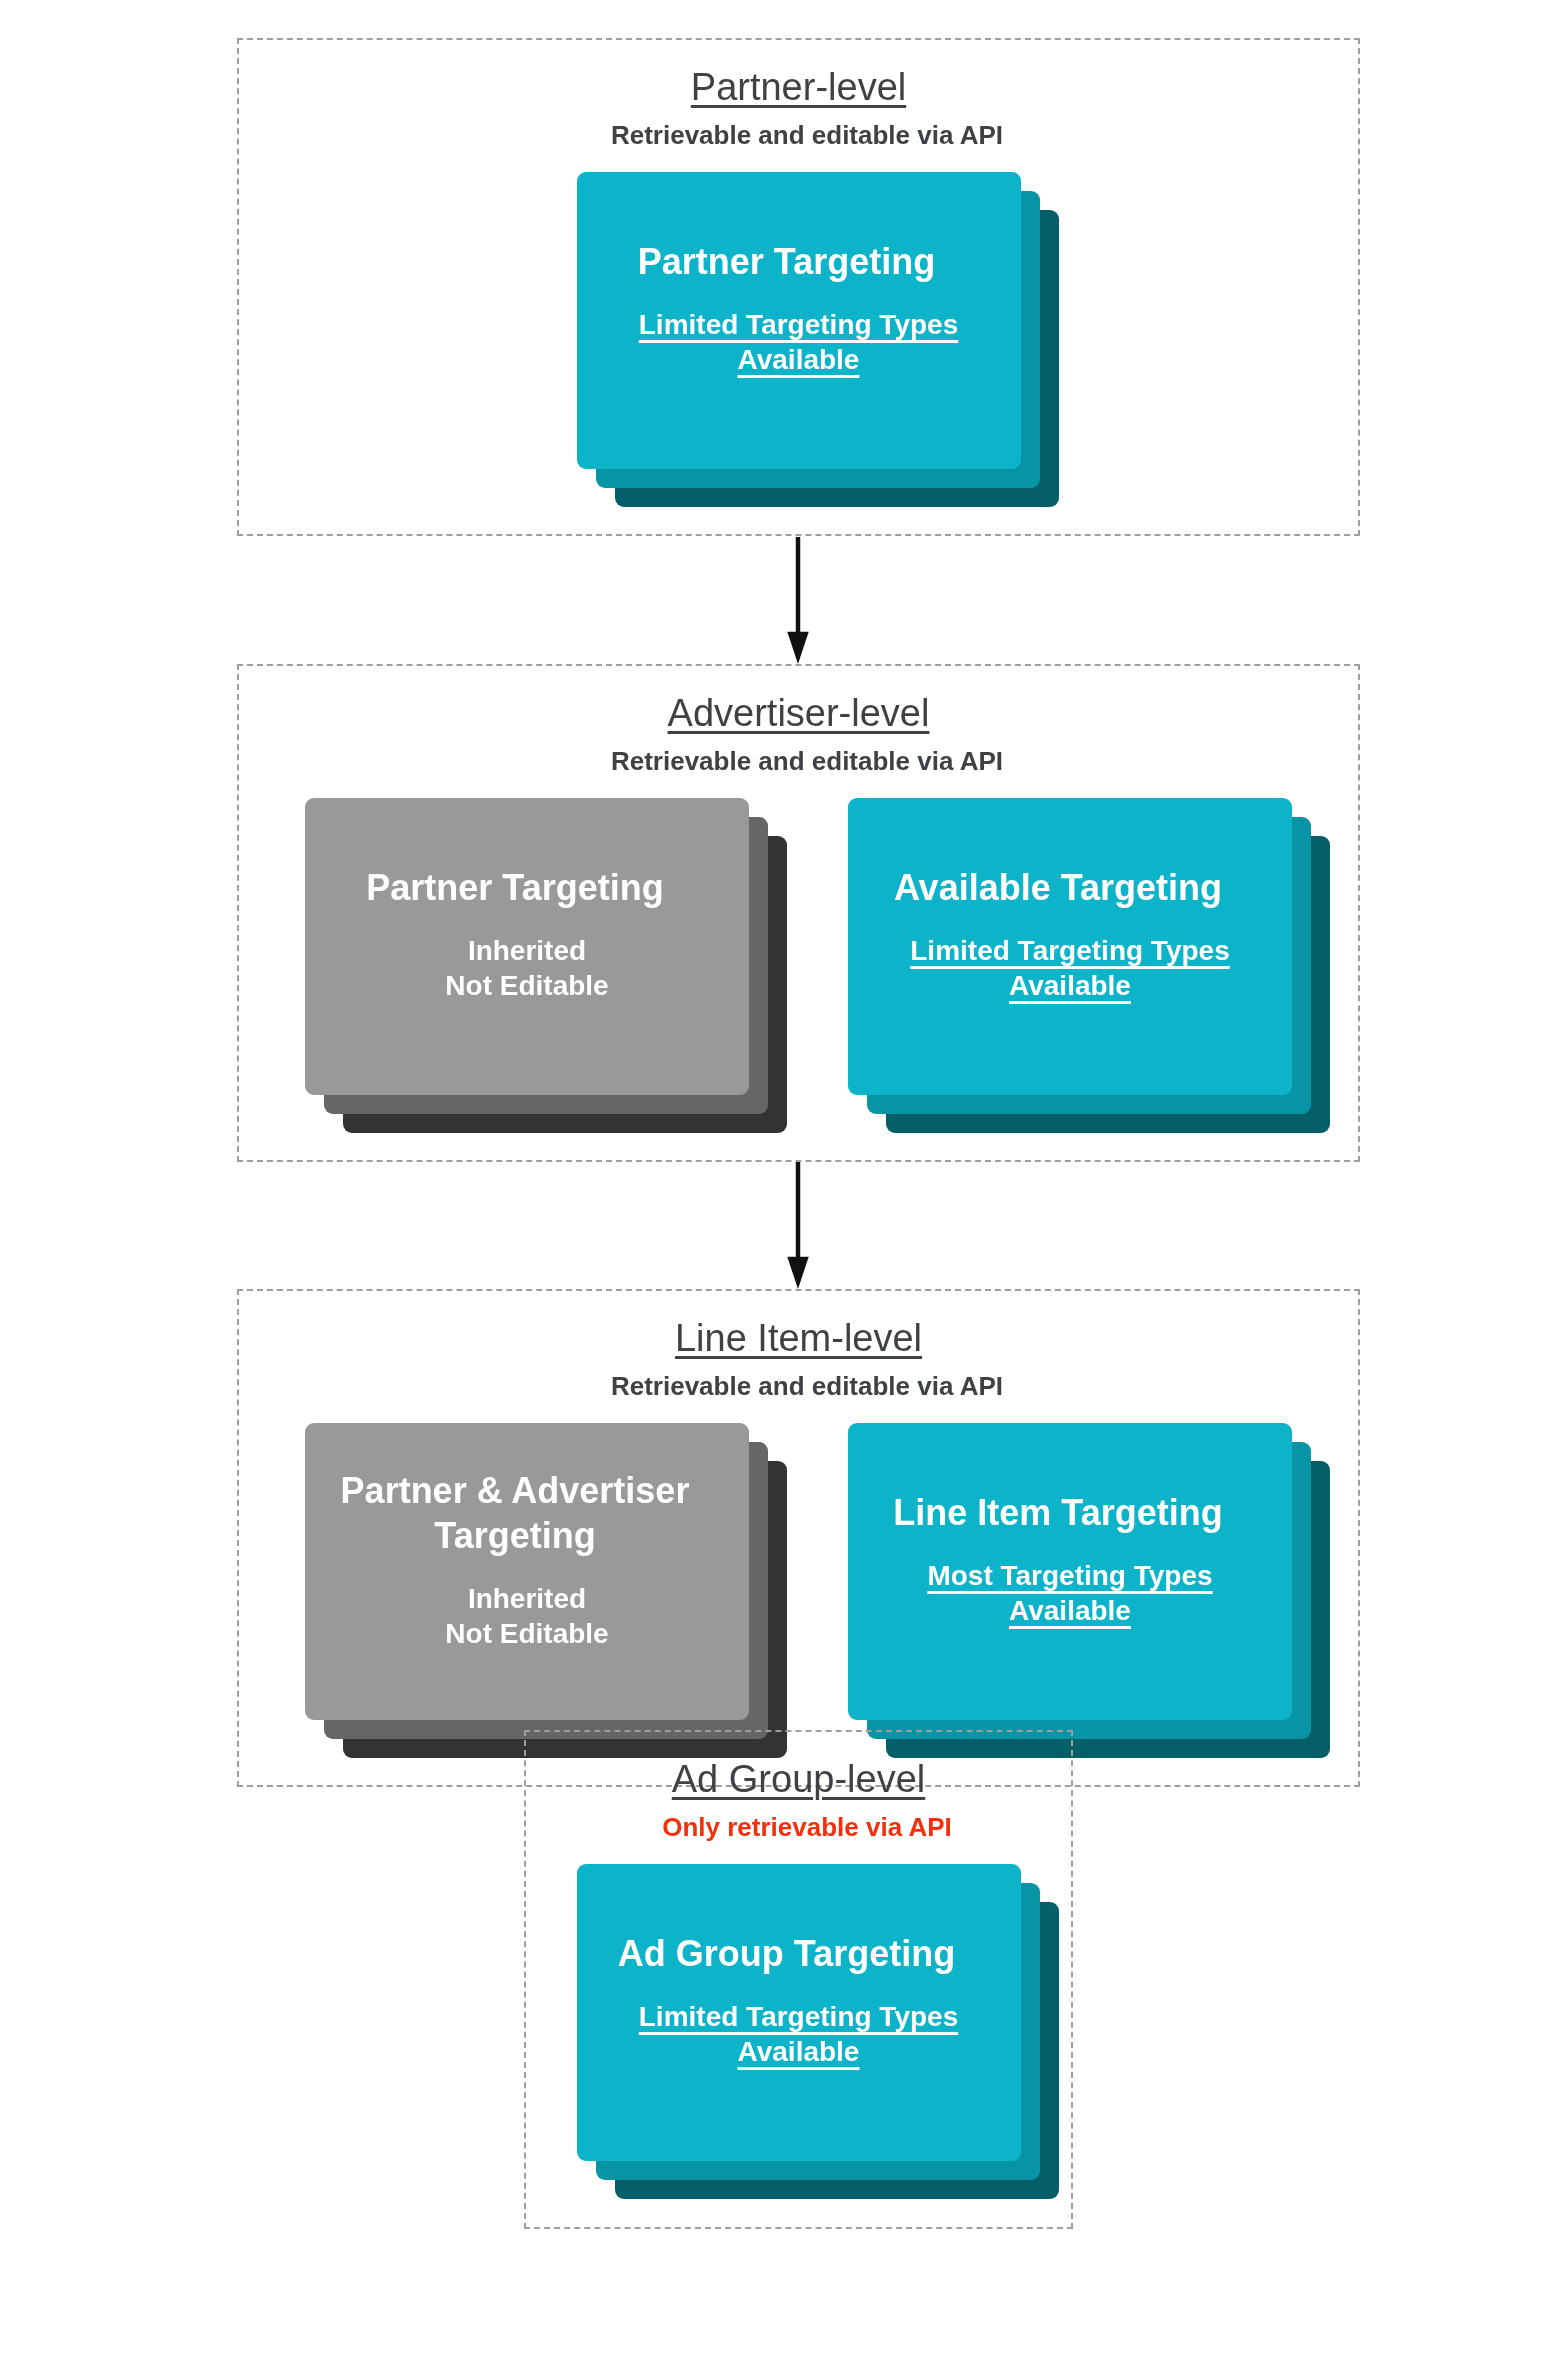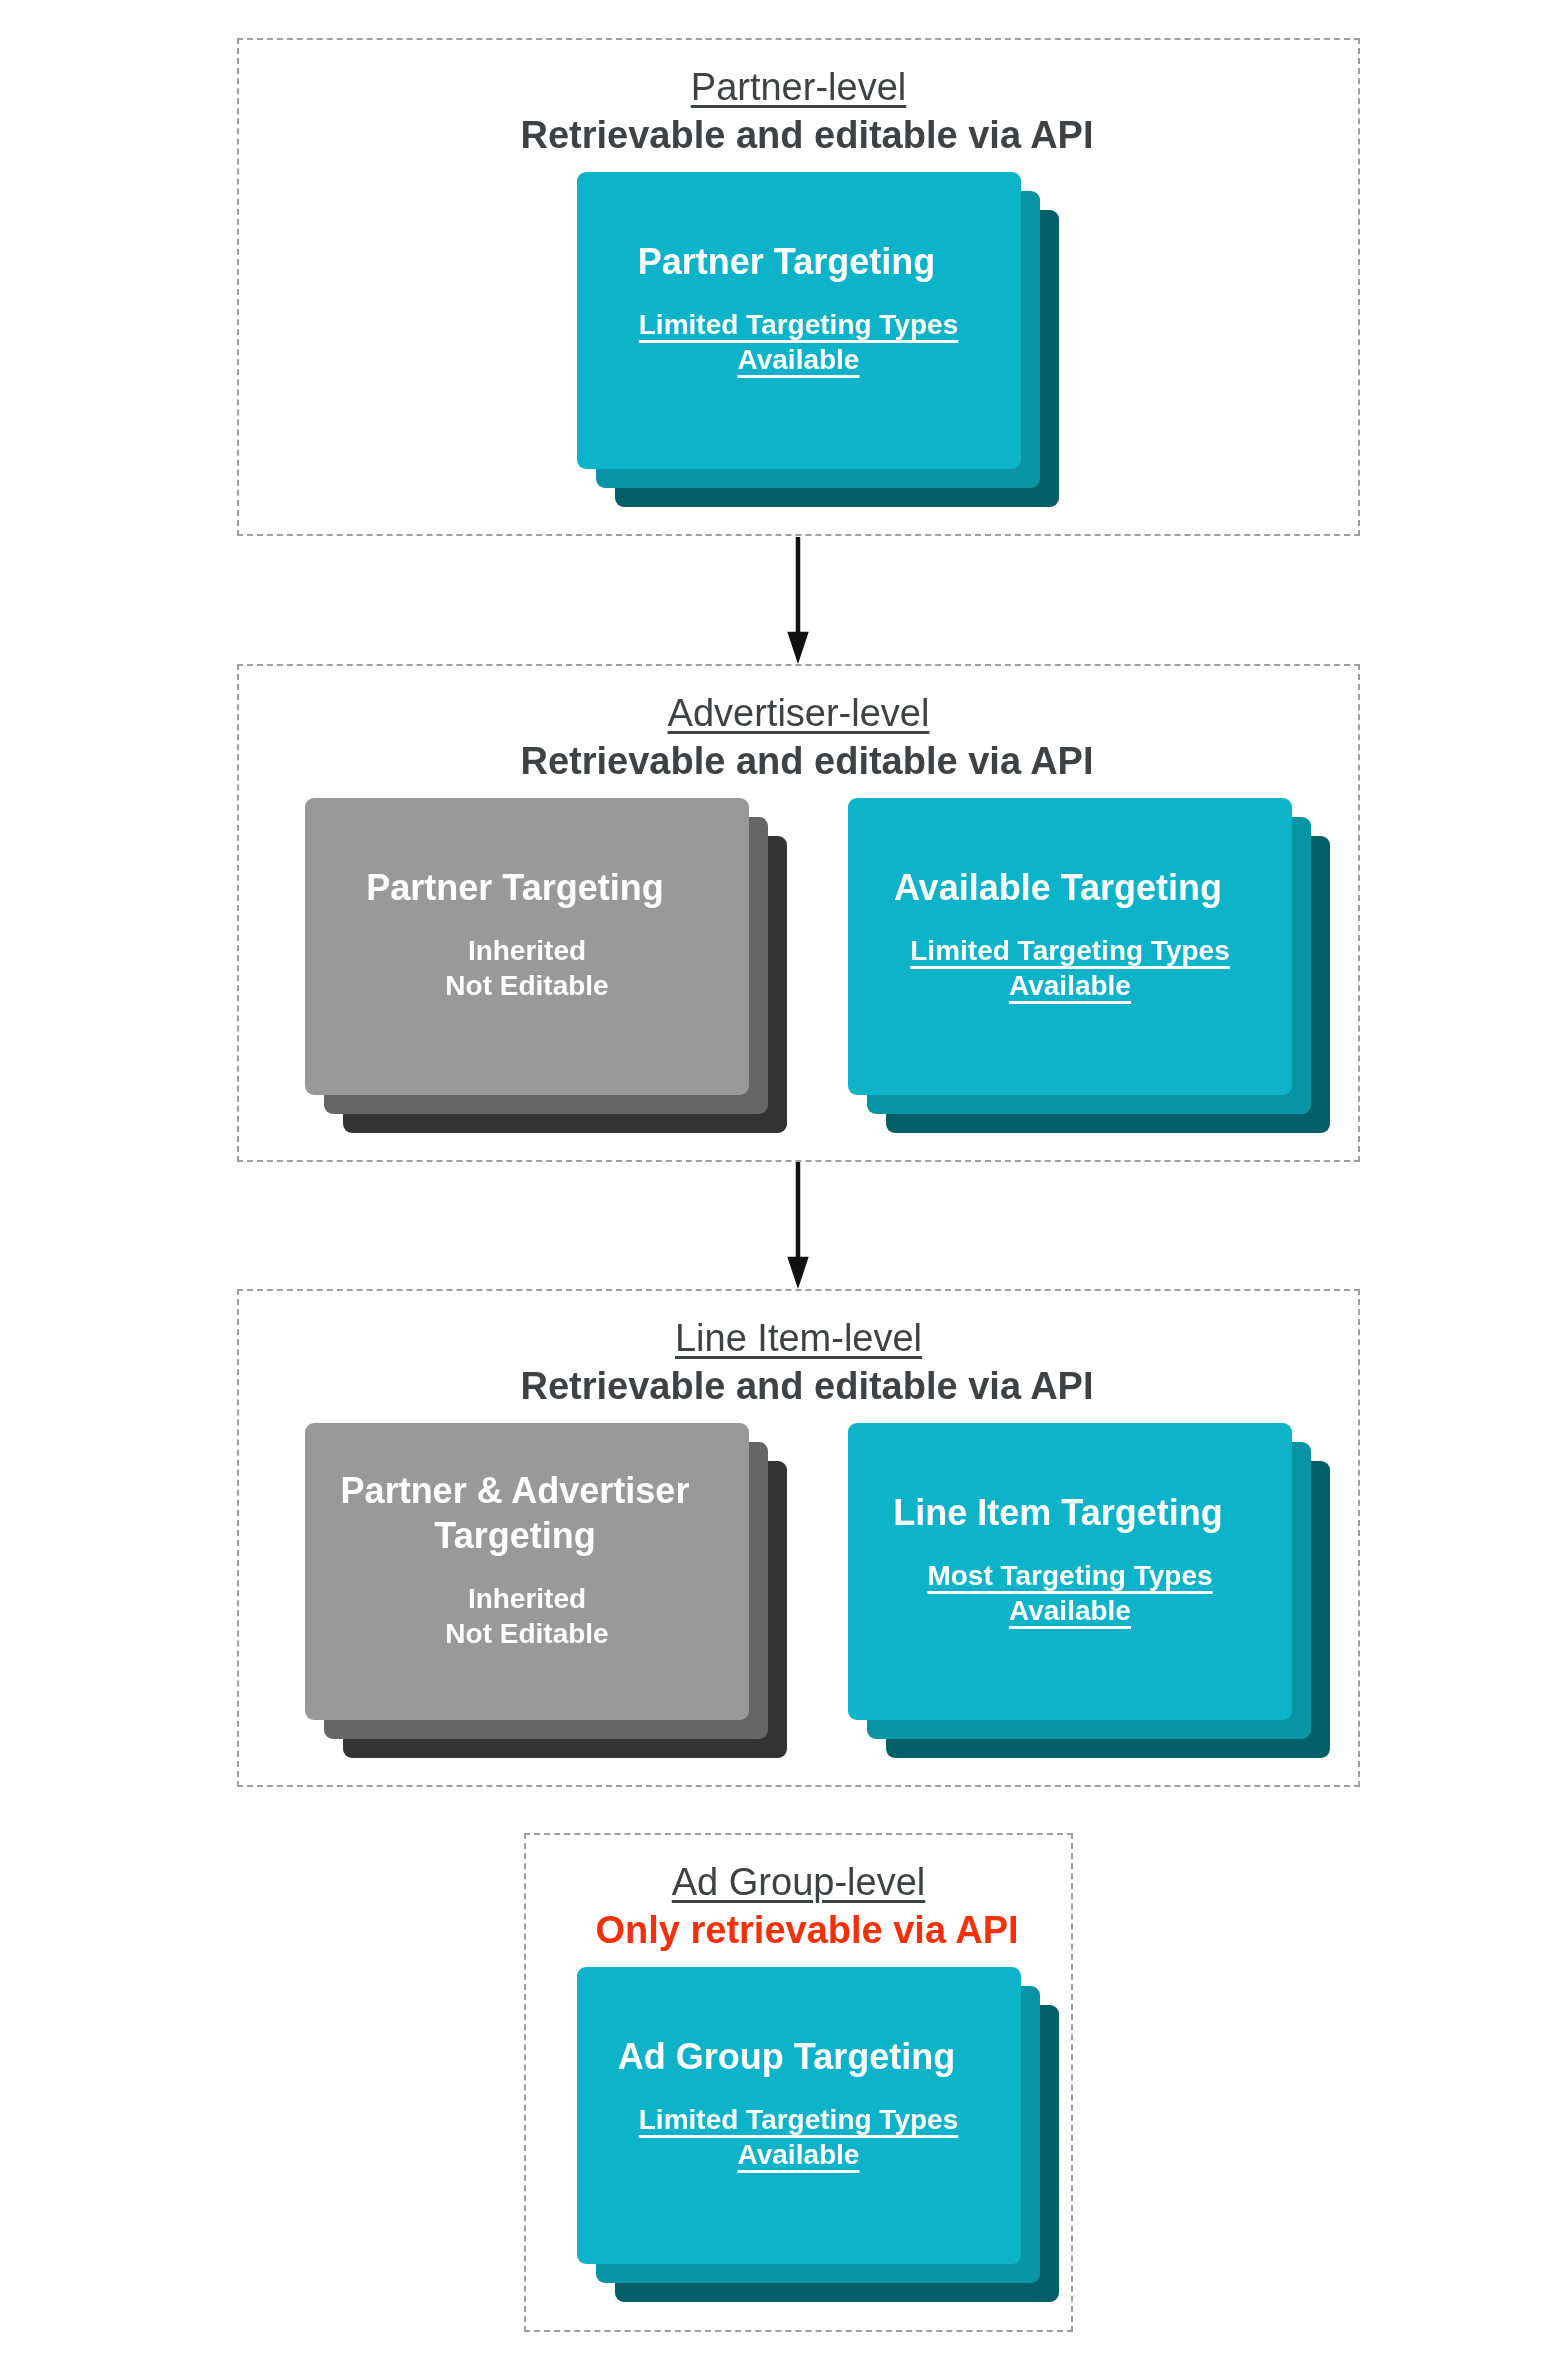--- a/index.html
+++ b/index.html
@@ -15,32 +15,32 @@
     box-sizing:border-box;
     display:flex; flex-direction:column; align-items:center;
     padding-top:23px;
     background:transparent;
   }
   .section.wide   { left:237px; width:1123px; height:498px; }
   .section.narrow { left:524px; width:549px;  height:499px; }
   .s1 { top:38px; }
   .s2 { top:664px; }
   .s3 { top:1289px; }
-  .s4 { top:1833px; }
+  .s4 { top:1730px; }
 
   .section-title {
     font-size:38px; line-height:48px; font-weight:400;
     color:var(--text_dark);
     text-decoration:underline;
     text-decoration-thickness:2.7px;
     text-underline-offset:5.4px;
     text-align:right;
   }
   .section-subtitle {
-    font-size:38px; line-height:48px; font-weight:700;
+    font-size:26px; line-height:48px; font-weight:700;
     color:var(--text_dark); text-align:center;margin-left:17px;
   }
   .section-subtitle.red { color:var(--red_text); }
 
   
   .cards-row {
     margin-top:12.5px;
     display:flex; justify-content:center; gap:99px;
   }
   .stack { position:relative; width:444px; height:297px; }

